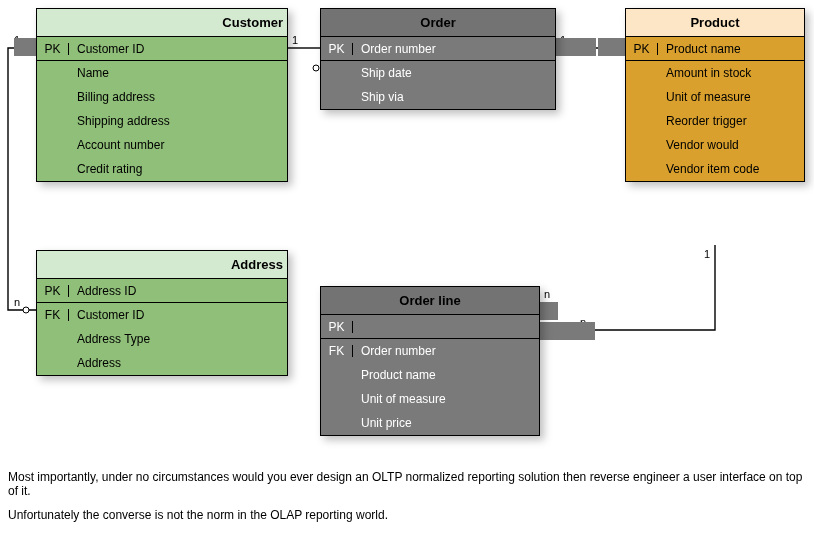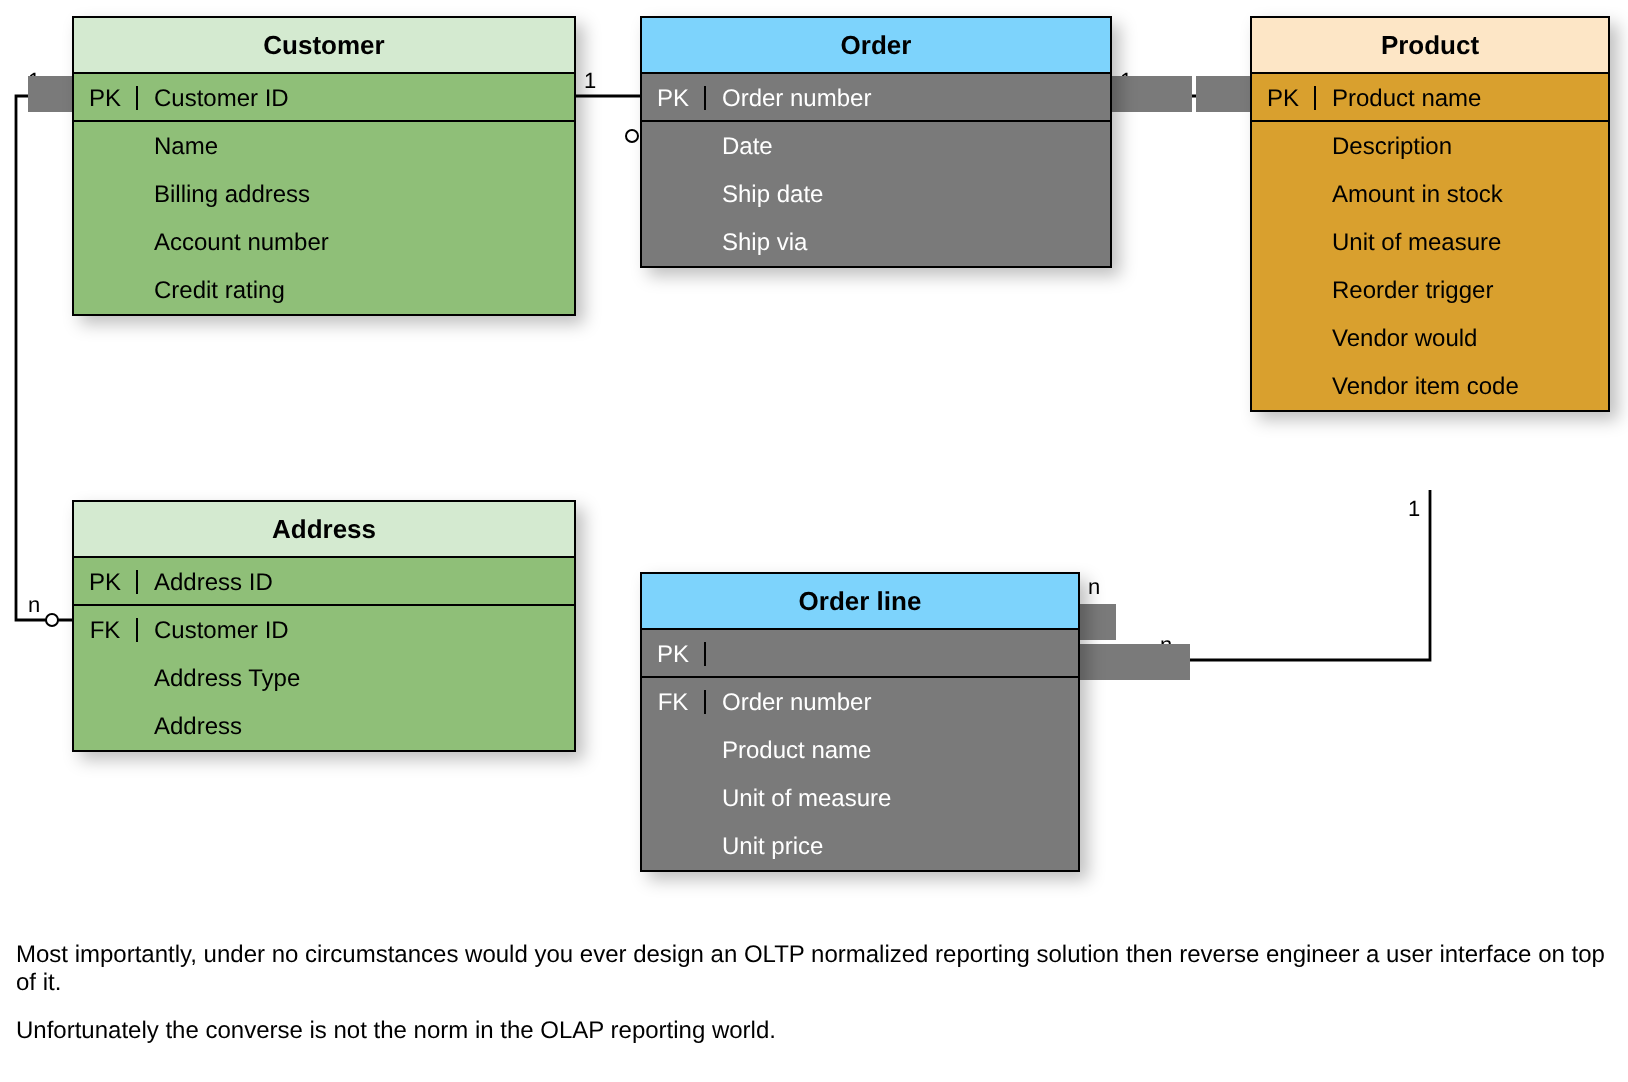--- a/index.html
+++ b/index.html
@@ -48,22 +48,22 @@
     border-right: 1px solid #000;
     text-align: center;
     font-size: 12px;
     padding: 0 2px;
     line-height: 1;
   }
   .row .field {
     padding: 0 8px;
     flex: 1;
   }
-  .title.green { background: #d4ead0; }
-  .title.gray  { background: #7dd3fc; }
+  .title.green { background: #d4ead0; text-align: right; }
+  .title.gray  { background: #737373; }
   .title.orange{ background: #fde6c6; }
   .body.green  { background: #8fbf78; }
   .body.gray   { background: #7a7a7a; color: #fff; }
   .body.orange { background: #d9a02e; }
   .body.gray .keycell { color: #fff; }
   .fk-handle {
     position: absolute;
     height: 18px;
     background: #7a7a7a;
     z-index: 4;
@@ -115,67 +115,63 @@
     <div class="row">
       <div class="keycell"></div>
       <div class="field">Name</div>
     </div>
     <div class="row">
       <div class="keycell"></div>
       <div class="field">Billing address</div>
     </div>
     <div class="row">
       <div class="keycell"></div>
+      <div class="field">Shipping address</div>
+    </div>
+    <div class="row">
+      <div class="keycell"></div>
       <div class="field">Account number</div>
     </div>
     <div class="row">
       <div class="keycell"></div>
       <div class="field">Credit rating</div>
     </div>
   </div>
 </div>
 
 <div class="fk-handle" style="left:14px; top:38px; width:22px;"></div>
 
 <div class="entity" style="left:320px; top:8px; width:236px;">
   <div class="title gray">Order</div>
   <div class="body gray">
     <div class="row sep">
       <div class="keycell">PK</div>
       <div class="field">Order number</div>
     </div>
     <div class="row">
       <div class="keycell"></div>
-      <div class="field">Date</div>
-    </div>
-    <div class="row">
-      <div class="keycell"></div>
       <div class="field">Ship date</div>
     </div>
     <div class="row">
       <div class="keycell"></div>
       <div class="field">Ship via</div>
     </div>
   </div>
 </div>
 <div class="fk-handle" style="left:556px; top:38px; width:40px;"></div>
 
 <div class="entity" style="left:625px; top:8px; width:180px;">
   <div class="title orange">Product</div>
   <div class="body orange">
     <div class="row sep">
       <div class="keycell">PK</div>
       <div class="field">Product name</div>
     </div>
     <div class="row">
       <div class="keycell"></div>
-      <div class="field">Description</div>
-    </div>
-    <div class="row">
-      <div class="keycell"></div>
       <div class="field">Amount in stock</div>
     </div>
     <div class="row">
       <div class="keycell"></div>
       <div class="field">Unit of measure</div>
     </div>
     <div class="row">
       <div class="keycell"></div>
       <div class="field">Reorder trigger</div>
     </div>

